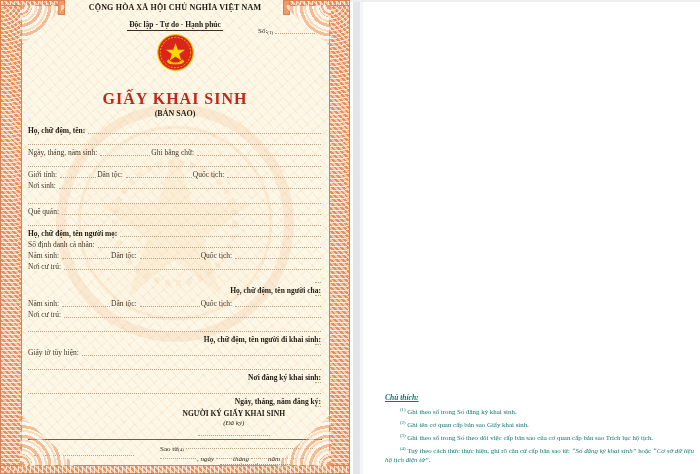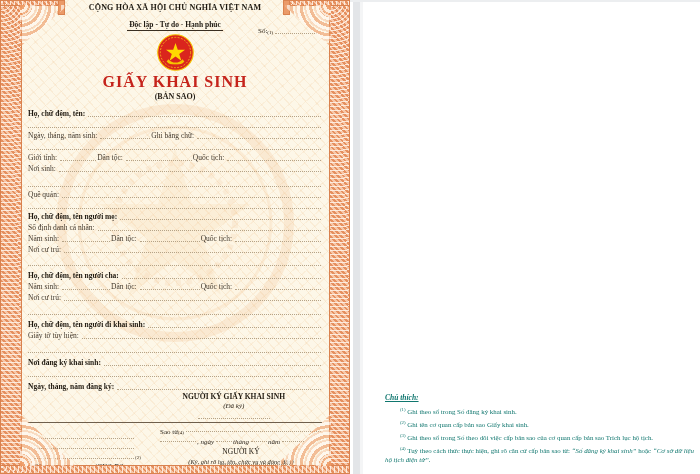--- a/index.html
+++ b/index.html
@@ -47,31 +47,31 @@
   .watermark { position:absolute; left:52px; top:100px; z-index:1; opacity:.55; }
 
   .content { position:absolute; left:28px; top:0; width:294px; z-index:2; color:#41372b; }
 
   .hdr-country { margin-top:3px; text-align:center; font-weight:bold; font-size:8px; color:#1d1810; letter-spacing:.2px; }
   .hdr-motto   { text-align:center; margin-top:1px; }
   .hdr-motto span { display:inline-block; font-weight:bold; font-size:7.5px; color:#1d1810; border-bottom:1px solid #3a2f22; padding:0 2px 1px; }
   .so-line { position:absolute; top:27px; right:4px; width:60px; display:flex; align-items:flex-end; font-size:7px; color:#2a2218; }
   sup { font-size:5px; line-height:1; }
   .emblem { display:block; margin:3px auto 0; }
-  .title { margin-top:2px; text-align:center; font-weight:bold; font-size:16px; letter-spacing:1px; color:#c5231b; }
+  .title { margin-top:19px; text-align:center; font-weight:bold; font-size:16px; letter-spacing:1px; color:#c5231b; }
   .subtitle { text-align:center; font-size:8px; font-weight:bold; color:#241d14; margin-top:1px; }
 
   .form { margin-top:6px; }
   .row { display:flex; align-items:flex-end; height:11px; font-size:7.5px; white-space:nowrap; }
   .lbl { padding-right:1px; }
   .b { font-weight:bold; color:#1f1910; }
   .dots { flex:1 1 auto; border-bottom:1px dotted #b5a387; margin:0 1px 1px 2px; min-width:6px; }
   .dots.f36 { flex:0 0 36px; } .dots.f48 { flex:0 0 48px; } .dots.f50 { flex:0 0 50px; }
   .dots.f60 { flex:0 0 60px; } .dots.f66 { flex:0 0 66px; }
-  .mt2 { margin-top:2px; } .mt3 { margin-top:3px; } .mt4 { margin-top:4px; }
+  .mt2 { margin-top:2px;flex-direction:column; } .mt3 { margin-top:3px; } .mt4 { margin-top:4px; }
 
   .sig-top { margin:1px 0 0 40%; width:60%; text-align:center; }
   .sig-title { font-size:7.5px; font-weight:bold; color:#1f1910; line-height:10px; }
   .sig-signed { font-size:7px; font-style:italic; line-height:9px; color:#2a2218; }
   .sig-dotline { width:72px; margin:0 auto; height:8px; border-bottom:1px dotted #b5a387; }
 
   .sep { border-top:1px solid #6e5f4c; margin-top:3px; }
   .bottom { display:flex; }
   .bcol-l { width:132px; padding:7px 0 0 6px; }
   .bcol-r { flex:1; padding-top:4px; }

